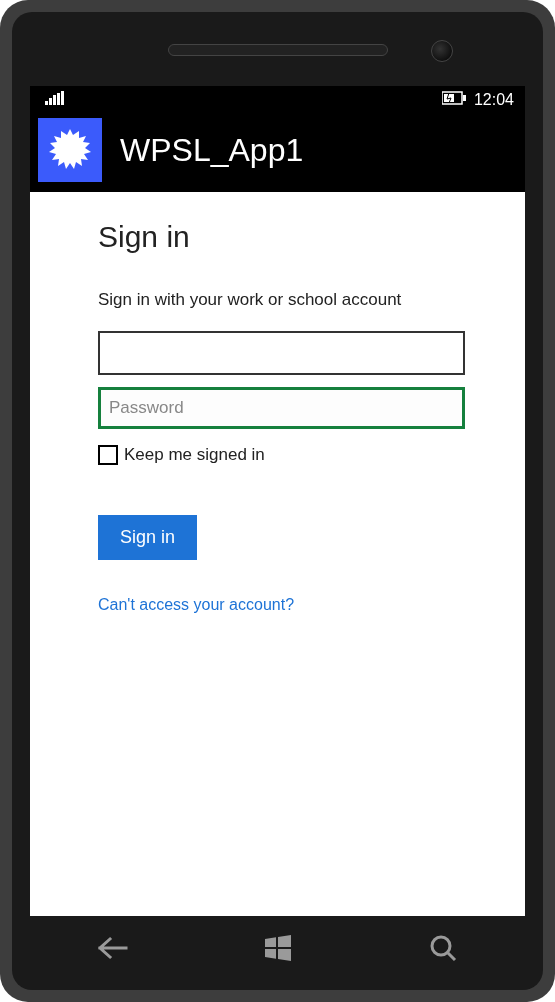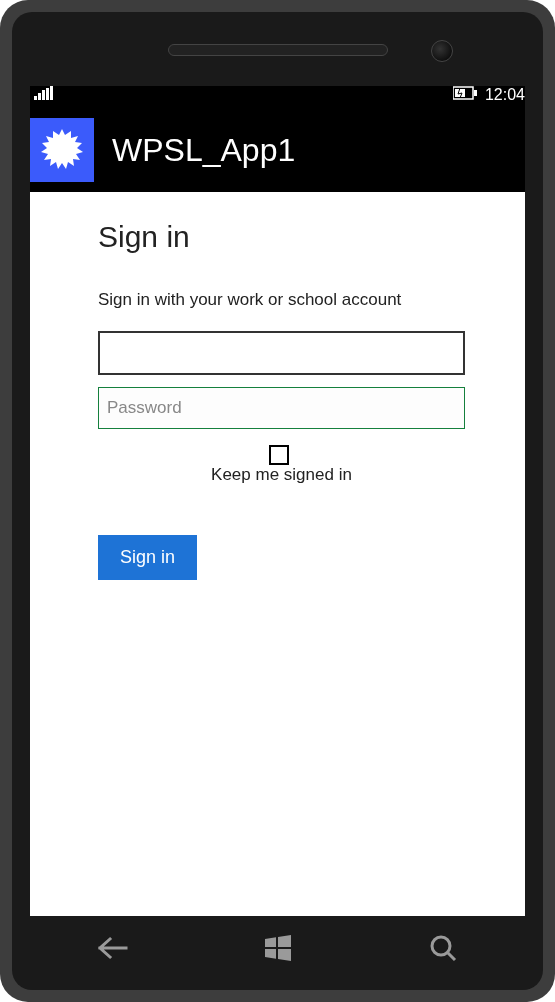--- a/index.html
+++ b/index.html
@@ -55,32 +55,33 @@
       bottom: 74px;
       background: #fff;
       display: flex;
       flex-direction: column;
     }
     .status-bar {
       background: #000;
       color: #fff;
       height: 28px;
       display: flex;
-      padding: 0 0;
+      align-items: center;
+      padding: 0 11px;
       font-size: 16px;
     }
     .status-bar .signal { margin-left: 4px; }
     .status-bar .spacer { flex: 1; }
     .status-bar .battery { margin-right: 6px; }
     .app-header {
       background: #000;
       color: #fff;
       display: flex;
       align-items: center;
-      padding: 4px 0 10px 0;
+      padding: 4px 0 10px 8px;
     }
     .app-logo {
       width: 64px;
       height: 64px;
       background: #3b5bfb;
       display: flex;
       align-items: center;
       justify-content: center;
       margin-right: 18px;
     }
@@ -112,34 +113,33 @@
       border: 2px solid #333;
       background: #fff;
       font-size: 16px;
       padding: 0 8px;
       margin-bottom: 12px;
       font-family: inherit;
     }
     .password-input {
       width: 100%;
       height: 42px;
-      border: 1px solid #15803d;
+      border: 3px solid #15803d;
       background: #fdfdfd;
       font-size: 17px;
       padding: 0 8px;
       margin-bottom: 16px;
       font-family: inherit;
       color: #888;
     }
     .password-input::placeholder { color: #888; }
     .checkbox-row {
       display: flex;
       align-items: center;
       margin-bottom: 50px;
-      flex-direction: column;
     }
     .checkbox {
       width: 20px;
       height: 20px;
       border: 2px solid #000;
       margin-right: 6px;
       cursor: pointer;
     }
     .checkbox-label {
       font-size: 17px;
@@ -245,20 +245,21 @@
 
         <input type="password" class="password-input" placeholder="Password" style="">
 
         <div class="checkbox-row">
           <div class="checkbox"></div>
           <span class="checkbox-label">Keep me signed in</span>
         </div>
 
         <button class="signin-button">Sign in</button>
         <br>
+        <a class="cant-access">Can't access your account?</a>
       </div>
 
     </div>
 
     <div class="nav-bar">
       <div class="nav-icon">
         <svg width="34" height="26" viewBox="0 0 34 26">
           <path d="M14 4 L4 13 L14 22 M4 13 L30 13" stroke="#9a9a9a" stroke-width="3" fill="none" stroke-linecap="square"></path>
         </svg>
       </div>

